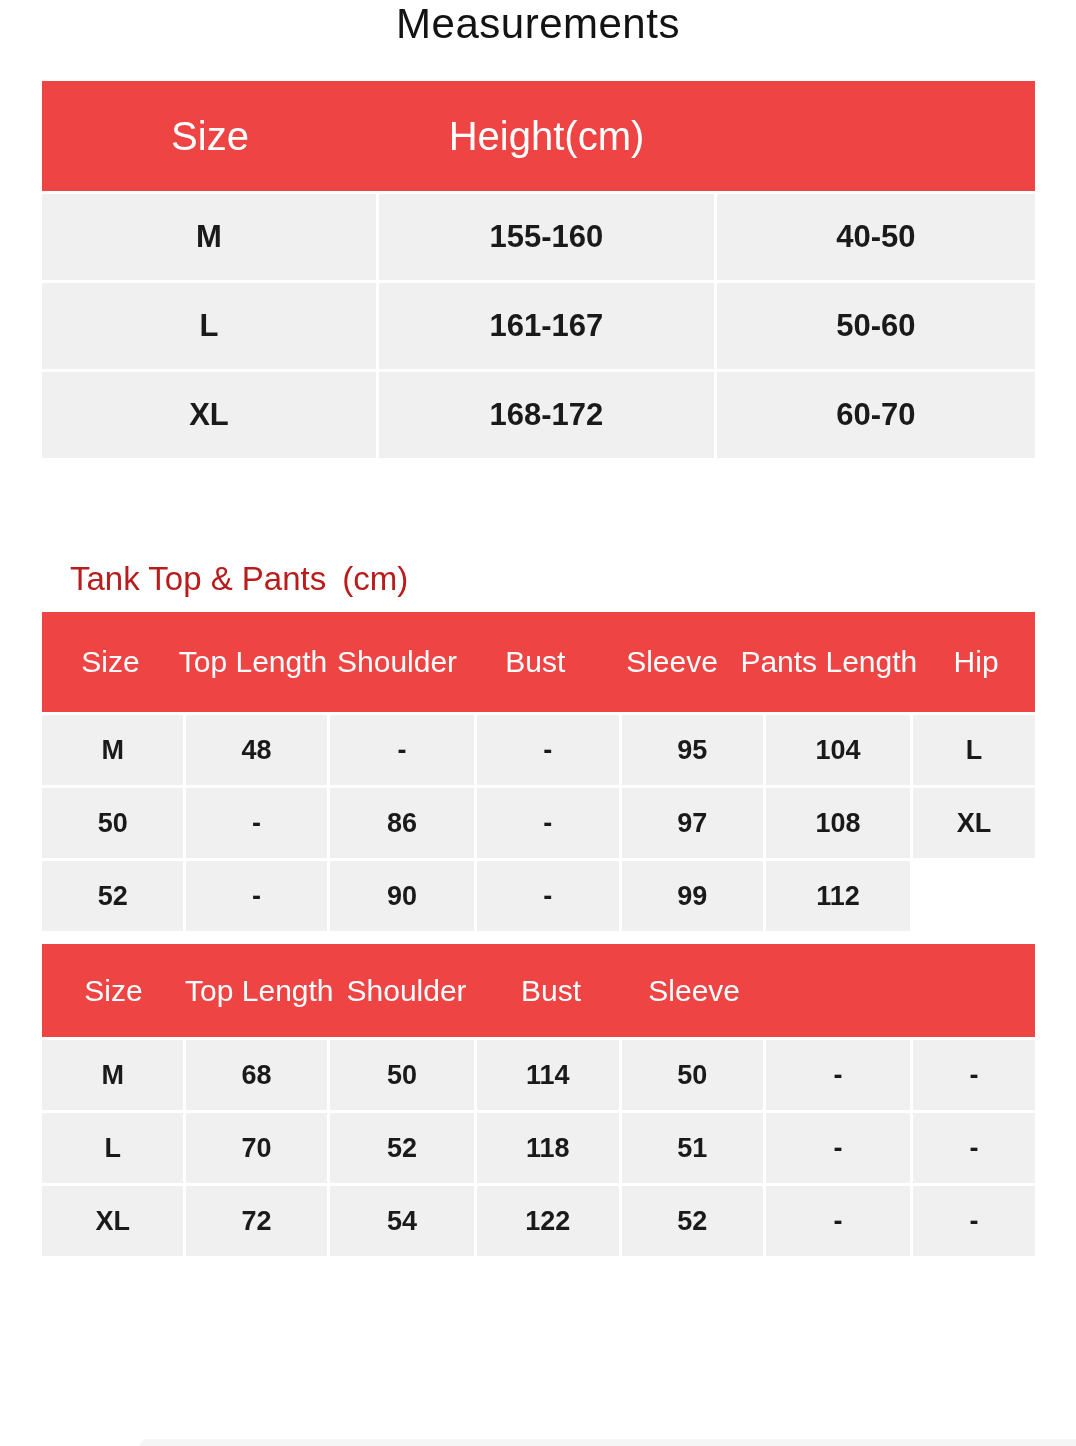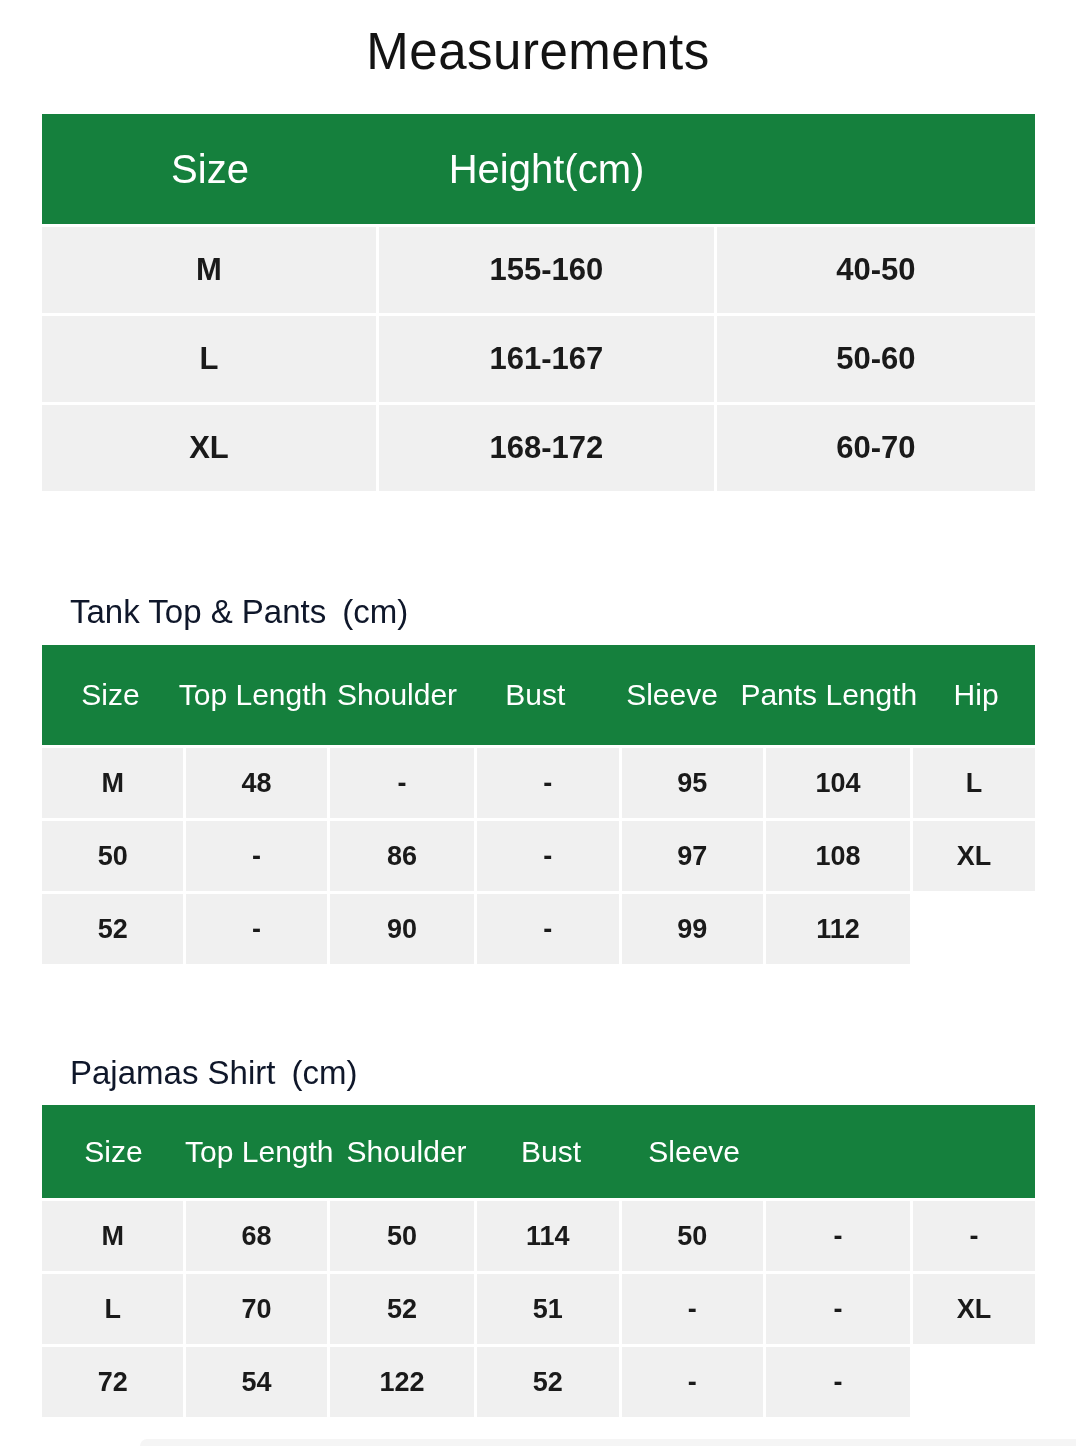--- a/index.html
+++ b/index.html
@@ -8,34 +8,33 @@
     width: 1076px;
     height: 1446px;
     background: #ffffff;
     font-family: "Liberation Sans", sans-serif;
     color: #131313;
     position: relative;
     overflow: hidden;
   }
   .page-title {
     margin: 0;
-    padding-top: 22px;
     text-align: center;
     font-weight: 400;
-    font-size: 51px;
+    font-size: 42px;
     letter-spacing: 0.5px;
     color: #131313;
   }
   .tbl { margin: 0 41px 0 42px; }
   .t1 { margin-top: 33px; }
   .thead {
     display: grid;
     align-items: center;
     text-align: center;
-    background: #15803d;
+    background: #ef4444;
     color: #ffffff;
     font-weight: 400;
   }
   .hcell {
     display: flex;
     align-items: center;
     justify-content: center;
     white-space: nowrap;
   }
   .t1 .thead { grid-template-columns: 336fr 337fr 320fr; height: 110px; font-size: 40px; }
@@ -46,21 +45,21 @@
     align-items: center;
     justify-content: center;
     font-weight: 700;
     color: #1a1a1a;
   }
   .t1 .tbody { grid-template-columns: 336fr 337fr 320fr; grid-auto-rows: 86px; font-size: 31px; }
   .section-title {
     margin: 0 2px 0 70px;
     font-weight: 400;
     font-size: 33px;
-    color: #0f172a;
+    color: #b91c1c;
   }
   .section-title .unit { margin-left: 16px; }
   #tank-title { margin-top: 102px; }
   .t2 { margin-top: 14px; }
   .t2 .thead, .t3 .thead {
     grid-template-columns: 144fr 143fr 147fr 144fr 144fr 147fr 124fr;
     font-size: 30px;
   }
   .t2 .thead { height: 100px; }
   .t3 .thead { height: 93px; }
@@ -137,23 +136,20 @@
       <div class="cell">XL</div>
       <div class="cell">52</div>
       <div class="cell">-</div>
       <div class="cell">90</div>
       <div class="cell">-</div>
       <div class="cell">99</div>
       <div class="cell">112</div>
     </div>
   </section>
 
-  <h2 class="section-title" id="pajamas-title">
-    <span>Pajamas Shirt</span><span class="unit">(cm)</span>
-  </h2>
 
   <section class="tbl t3">
     <div class="thead">
       <div class="hcell">Size</div>
       <div class="hcell">Top Length</div>
       <div class="hcell">Shoulder</div>
       <div class="hcell">Bust</div>
       <div class="hcell">Sleeve</div>
       <div class="hcell"></div>
       <div class="hcell"></div>
@@ -162,20 +158,21 @@
       <div class="cell">M</div>
       <div class="cell">68</div>
       <div class="cell">50</div>
       <div class="cell">114</div>
       <div class="cell">50</div>
       <div class="cell">-</div>
       <div class="cell">-</div>
       <div class="cell">L</div>
       <div class="cell">70</div>
       <div class="cell">52</div>
+      <div class="cell">118</div>
       <div class="cell">51</div>
       <div class="cell">-</div>
       <div class="cell">-</div>
       <div class="cell">XL</div>
       <div class="cell">72</div>
       <div class="cell">54</div>
       <div class="cell">122</div>
       <div class="cell">52</div>
       <div class="cell">-</div>
       <div class="cell">-</div>

